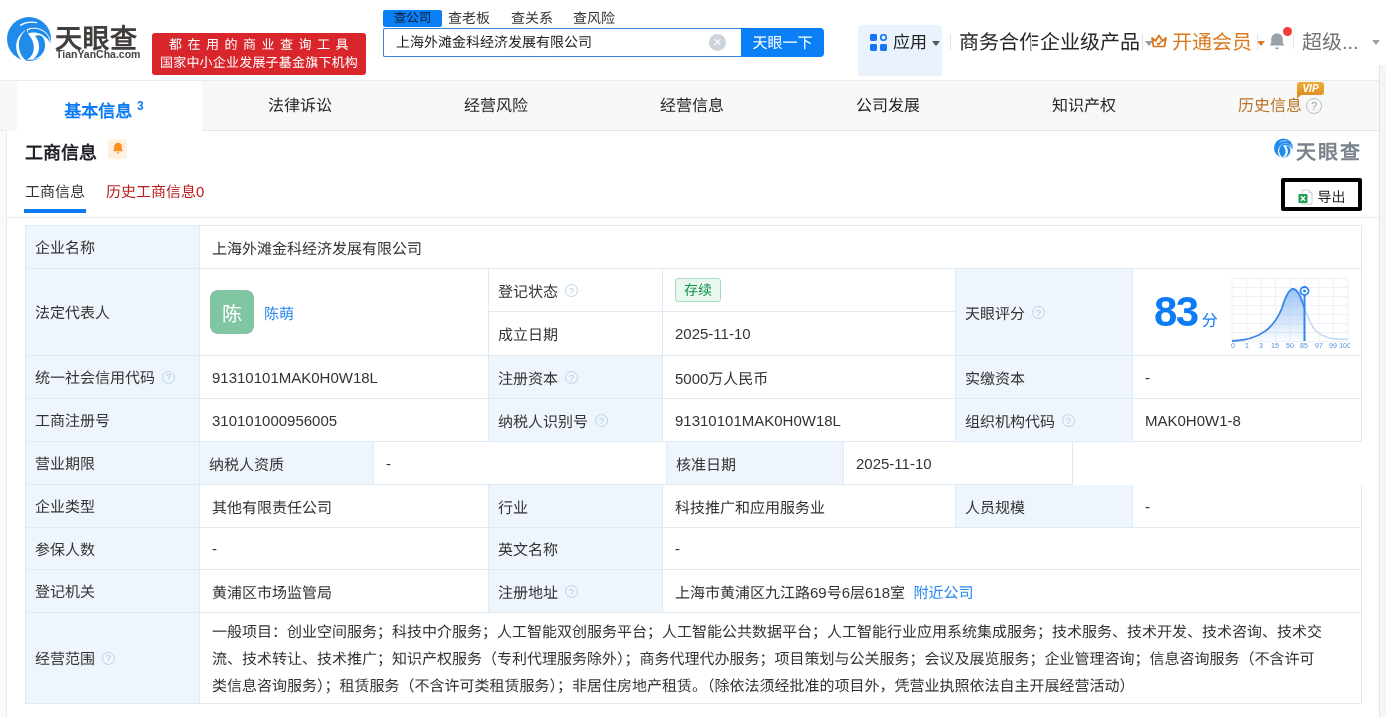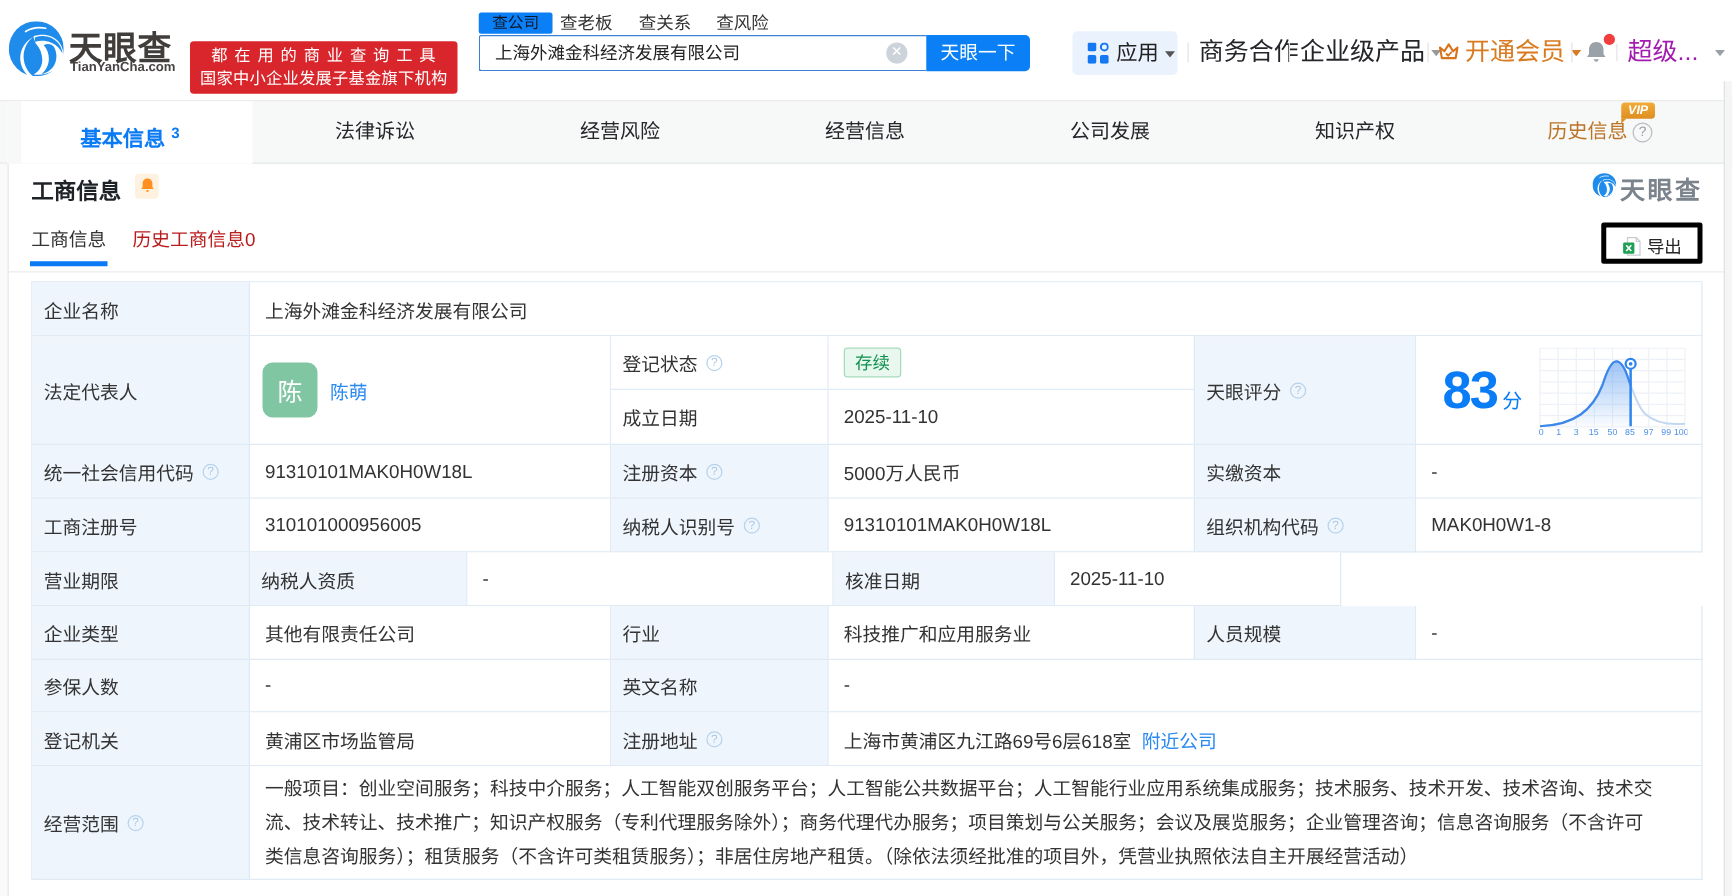--- a/index.html
+++ b/index.html
@@ -15,21 +15,21 @@
 #badge{position:absolute;left:152px;top:17px;width:214px;height:42px;background:#d8262c;border-radius:3px;color:#fff;text-align:center;padding-top:2px;margin-top:16px;}
 #badge .l1{font-size:13px;letter-spacing:5.5px;line-height:19px;text-indent:5px;}
 #badge .l2{font-size:13px;letter-spacing:0.2px;line-height:18px;}
 .stab{position:absolute;top:9px;height:18px;line-height:18px;font-size:14px;color:#333;}
 #stab1{left:383px;top:10px;width:59px;height:17px;line-height:17px;font-size:12.5px;background:#0b80f6;color:#0f172a;text-align:center;border-radius:2px;}
 #sinput{position:absolute;left:383px;top:28px;width:358px;height:29px;border:1px solid #3b82d4;border-right:none;border-radius:2px 0 0 2px;background:#fff;font-size:14px;color:#222;line-height:27px;padding-left:12px;}
 #sclear{position:absolute;left:709px;top:34px;width:17px;height:17px;border-radius:50%;background:#ccd3da;color:#fff;font-size:11px;line-height:17px;text-align:center;}
 #sbtn{position:absolute;left:741px;top:28px;width:83px;height:29px;background:#0b80f6;border-radius:0 4px 4px 0;color:#fff;font-size:15px;text-align:center;line-height:29px;}
 .hitem{position:absolute;top:25px;height:34px;line-height:34px;font-size:20px;color:#24262a;}
 .hsep{position:absolute;top:34px;width:1px;height:16px;background:#e3e3e3;}
-#chip{position:absolute;left:858px;top:25px;width:84px;height:35px;background:#e9f2fd;border-radius:4px;}
+#chip{position:absolute;left:858px;top:25px;width:84px;height:51px;background:#e9f2fd;border-radius:4px;}
 .caret{display:inline-block;width:0;height:0;border-left:4.5px solid transparent;border-right:4.5px solid transparent;border-top:5.5px solid #555;vertical-align:middle;margin-left:5px;}
 
 #navbar{position:absolute;left:0;top:80px;width:1386px;height:51px;background:#f7f8f8;border-top:1px solid #ebebeb;border-bottom:1px solid #e4e6e8;}
 #tabs{position:absolute;left:6px;top:0;width:1372px;height:50px;display:flex;}
 #tabs .tab{flex:1 1 0;text-align:center;line-height:50px;font-size:16px;color:#24262a;position:relative;}
 #tabs .tab.on{background:#fff;color:#0a7af5;font-weight:bold;font-size:17px;}
 #tabs .tab.vip{color:#bc7426;}
 
 #lstrip{position:absolute;left:0;top:131px;width:7px;height:586px;background:#fafafa;border-right:1px solid #e8e8e8;}
 #rstrip{position:absolute;left:1379px;top:65px;width:7px;height:652px;background:#f4f5f6;border-left:1px solid #e2e2e2;}
@@ -41,21 +41,21 @@
 #subborder{position:absolute;left:7px;top:217px;width:1372px;height:1px;background:#ececec;}
 #wmark{position:absolute;left:1274px;top:137px;height:20px;}
 #wmtxt{position:absolute;left:1296px;top:136px;font-size:20px;font-weight:bold;color:#7b838d;letter-spacing:2px;}
 #exportbtn{position:absolute;left:1281px;top:178px;width:81px;height:33px;border:4px solid #000000;border-radius:2px;background:#fff;text-align:center;line-height:31px;font-size:14px;color:#262626;}
 
 #tbl{position:absolute;left:25px;top:225px;width:1337px;border-top:1px solid #dfeaf4;border-left:1px solid #dfeaf4;}
 .trow{display:flex;width:100%;}
 .cell{border-right:1px solid #dfeaf4;border-bottom:1px solid #dfeaf4;font-size:15px;color:#333;display:flex;align-items:center;}
 .lab{background:#eff5fc;padding-left:9px;}
 .val{background:#fff;padding-left:12px;}
-.w1{width:174px;}.w2{width:289px;}.w3{width:174px;}.w4{width:293px;}.w5{width:177px;}.w6{width:229px;}
+.w1{width:174px;font-family:Liberation Mono, monospace;}.w2{width:289px;}.w3{width:174px;}.w4{width:293px;}.w5{width:177px;}.w6{width:229px;}
 .h43{height:43px;}.h42{height:42px;}
 .qm{display:inline-block;width:13px;height:13px;border:1px solid #b7d3ec;border-radius:50%;color:#a9c8e4;font-size:9.5px;line-height:11px;text-align:center;margin-left:7px;flex:none;}
 .link{color:#2a8af0;text-decoration:none;}
 .tag-green{display:inline-block;height:24px;line-height:22px;padding:0 8px;border:1px solid #a6dcbd;background:#e9f8ef;color:#12914f;font-size:14px;border-radius:3px;}
 </style>
 </head>
 <body>
 <div id="page">
 
 <div id="hdr">
@@ -102,21 +102,21 @@
   </svg>
   <div class="hitem" style="left:1172px;color:#d87a1f;">开通会员<span class="caret" style="border-top-color:#d87a1f;"></span></div>
   <div class="hsep" style="left:1257px;"></div>
   <svg class="abs" style="left:1268px;top:32px" width="18" height="19" viewBox="0 0 18 19">
     <path d="M9 1.5 C12.6 1.5 14.8 4.2 14.8 7.6 L14.8 11.2 L16.4 13.6 L1.6 13.6 L3.2 11.2 L3.2 7.6 C3.2 4.2 5.4 1.5 9 1.5 Z" fill="#99a1a9"></path>
     <path d="M7 15.4 C7.3 16.6 8 17.3 9 17.3 C10 17.3 10.7 16.6 11 15.4 Z" fill="#99a1a9"></path>
   </svg>
   <circle class="abs"></circle>
   <div class="abs" style="left:1283px;top:27px;width:9px;height:9px;border-radius:50%;background:#f23d3d;"></div>
   <div class="hsep" style="left:1293px;top:35px;height:14px;"></div>
-  <div class="hitem" style="left:1302px;color:#a21caf;">超级...</div>
+  <div class="hitem" style="left:1302px;color:#737373;">超级...</div>
   <span class="caret abs" style="left:1367px;top:40px;border-top-color:#9aa0a6;"></span>
 </div>
 
 <div id="navbar">
   <div id="tabs">
     <div style="position:absolute;left:0;top:0;width:11px;height:50px;background:#f7f8f8;z-index:2;"></div>
     <div class="tab on">基本信息 <sup style="font-size:12px;">3</sup></div>
     <div class="tab">法律诉讼</div>
     <div class="tab">经营风险</div>
     <div class="tab">经营信息</div>

